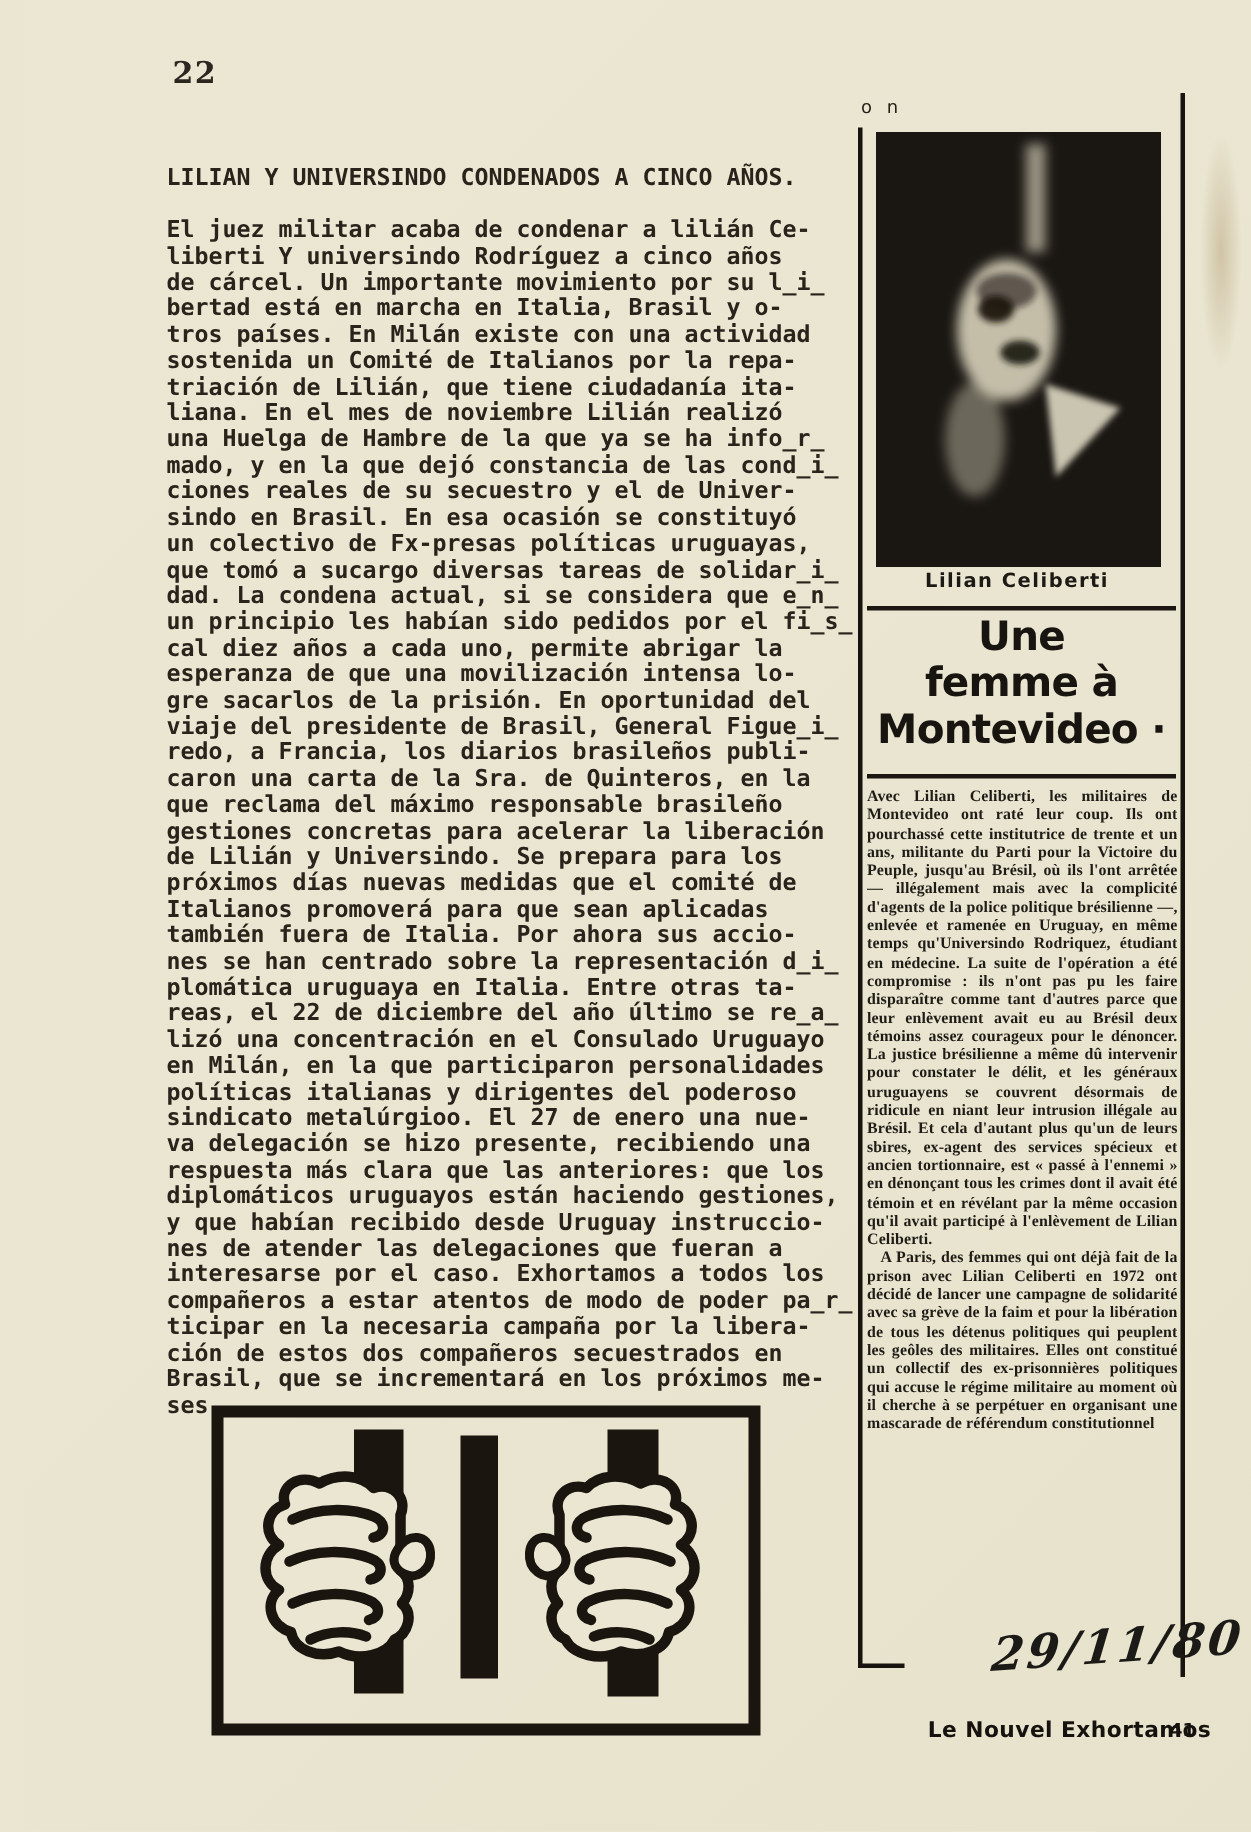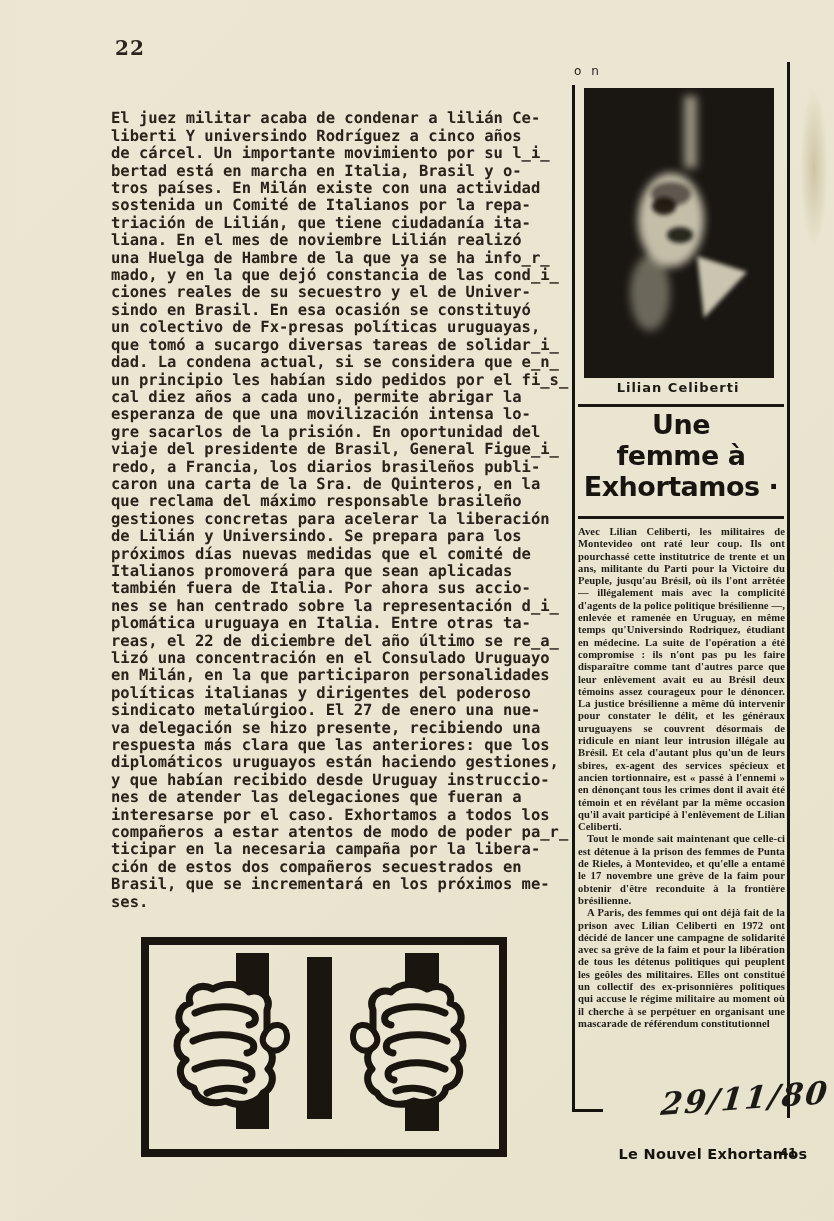--- a/index.html
+++ b/index.html
@@ -103,20 +103,21 @@
   }
 </style>
 </head>
 <body>
 
 <div id="page">
 
   <div class="page-number">22</div>
 
   <div class="typed">
+    <div class="typed-title">LILIAN Y UNIVERSINDO CONDENADOS A CINCO AÑOS.</div>
     <div class="typed-body">El juez militar acaba de condenar a lilián Ce-
 liberti Y universindo Rodríguez a cinco años
 de cárcel. Un importante movimiento por su l̲i̲
 bertad está en marcha en Italia, Brasil y o-
 tros países. En Milán existe con una actividad
 sostenida un Comité de Italianos por la repa-
 triación de Lilián, que tiene ciudadanía ita-
 liana. En el mes de noviembre Lilián realizó
 una Huelga de Hambre de la que ya se ha info̲r̲
 mado, y en la que dejó constancia de las cond̲i̲
@@ -195,26 +196,25 @@
         <ellipse cx="87" cy="106" rx="20" ry="12" fill="#1a1612" opacity="0.6"></ellipse>
       </g>
       <rect width="190" height="290" filter="url(#speck)"></rect>
     </svg>
   </div>
   <div class="photo-caption">Lilian Celiberti</div>
 
   <div class="headline-rule rule-top"></div>
   <h1 class="headline">Une
 femme à
-Exhortamos ·</h1>
+Montevideo ·</h1>
   <div class="headline-rule rule-bottom"></div>
 
   <div class="french">
     <p>Avec Lilian Celiberti, les militaires de Montevideo ont raté leur coup. Ils ont pourchassé cette institutrice de trente et un ans, militante du Parti pour la Victoire du Peuple, jusqu'au Brésil, où ils l'ont arrêtée — illégalement mais avec la complicité d'agents de la police politique brésilienne —, enlevée et ramenée en Uruguay, en même temps qu'Universindo Rodriquez, étudiant en médecine. La suite de l'opération a été compromise : ils n'ont pas pu les faire disparaître comme tant d'autres parce que leur enlèvement avait eu au Brésil deux témoins assez courageux pour le dénoncer. La justice brésilienne a même dû intervenir pour constater le délit, et les généraux uruguayens se couvrent désormais de ridicule en niant leur intrusion illégale au Brésil. Et cela d'autant plus qu'un de leurs sbires, ex-agent des services spécieux et ancien tortionnaire, est « passé à l'ennemi » en dénonçant tous les crimes dont il avait été témoin et en révélant par la même occasion qu'il avait participé à l'enlèvement de Lilian Celiberti.</p>
-    <p class="ind">Tout le monde sait maintenant que celle-ci est détenue à la prison des femmes de Punta de Rieles, à Montevideo, et qu'elle a entamé le 17 novembre une grève de la faim pour obtenir d'être reconduite à la frontière brésilienne.</p>
     <p class="ind">A Paris, des femmes qui ont déjà fait de la prison avec Lilian Celiberti en 1972 ont décidé de lancer une campagne de solidarité avec sa grève de la faim et pour la libération de tous les détenus politiques qui peuplent les geôles des militaires. Elles ont constitué un collectif des ex-prisonnières politiques qui accuse le régime militaire au moment où il cherche à se perpétuer en organisant une mascarade de référendum constitutionnel</p>
   </div>
 
   <div class="handwritten">29/11/80</div>
   <div class="source">Le Nouvel Exhortamos</div>
   <div class="source-page">41</div>
 
   <div class="fists-frame">
     <svg viewBox="0 0 350 204" width="350" height="204">
       <g fill="#1a150f">

